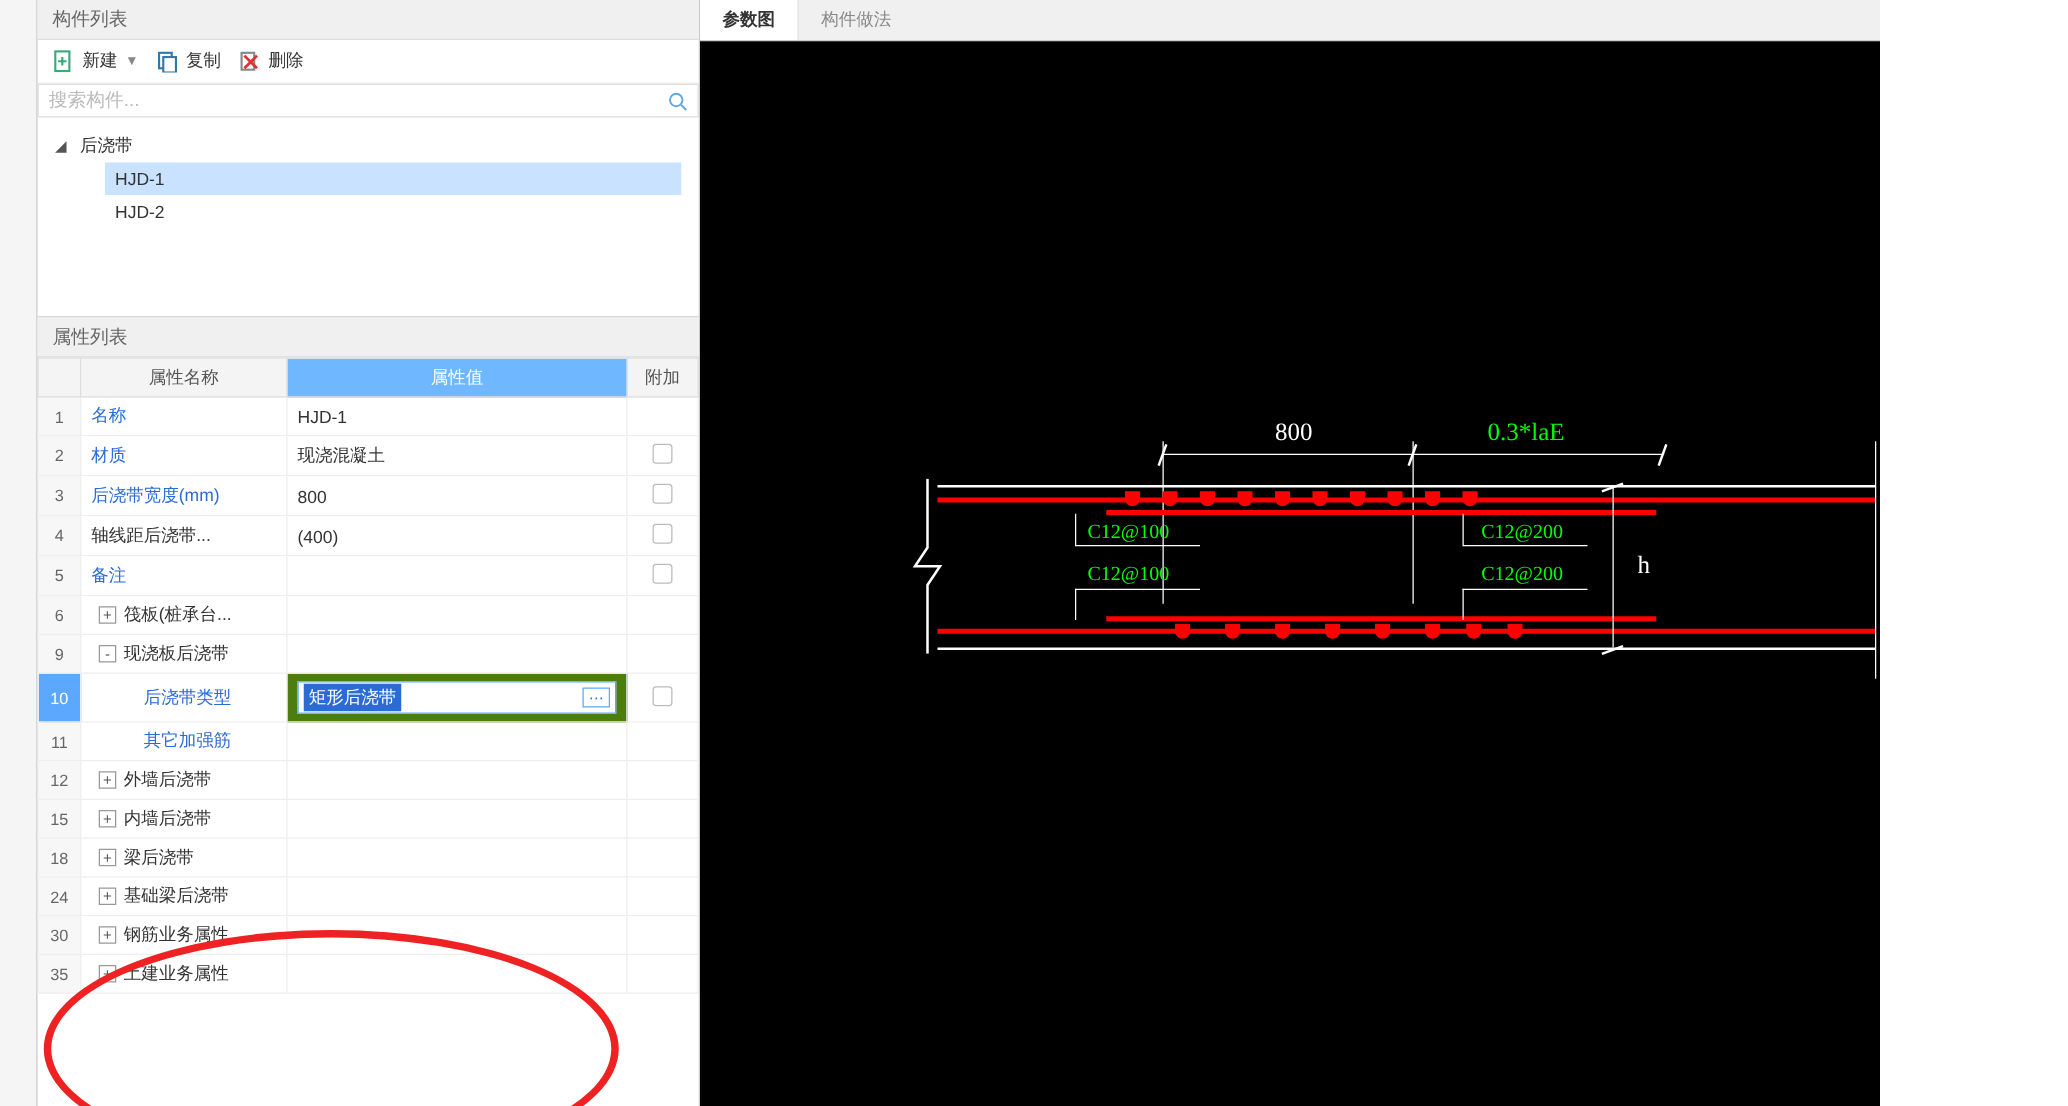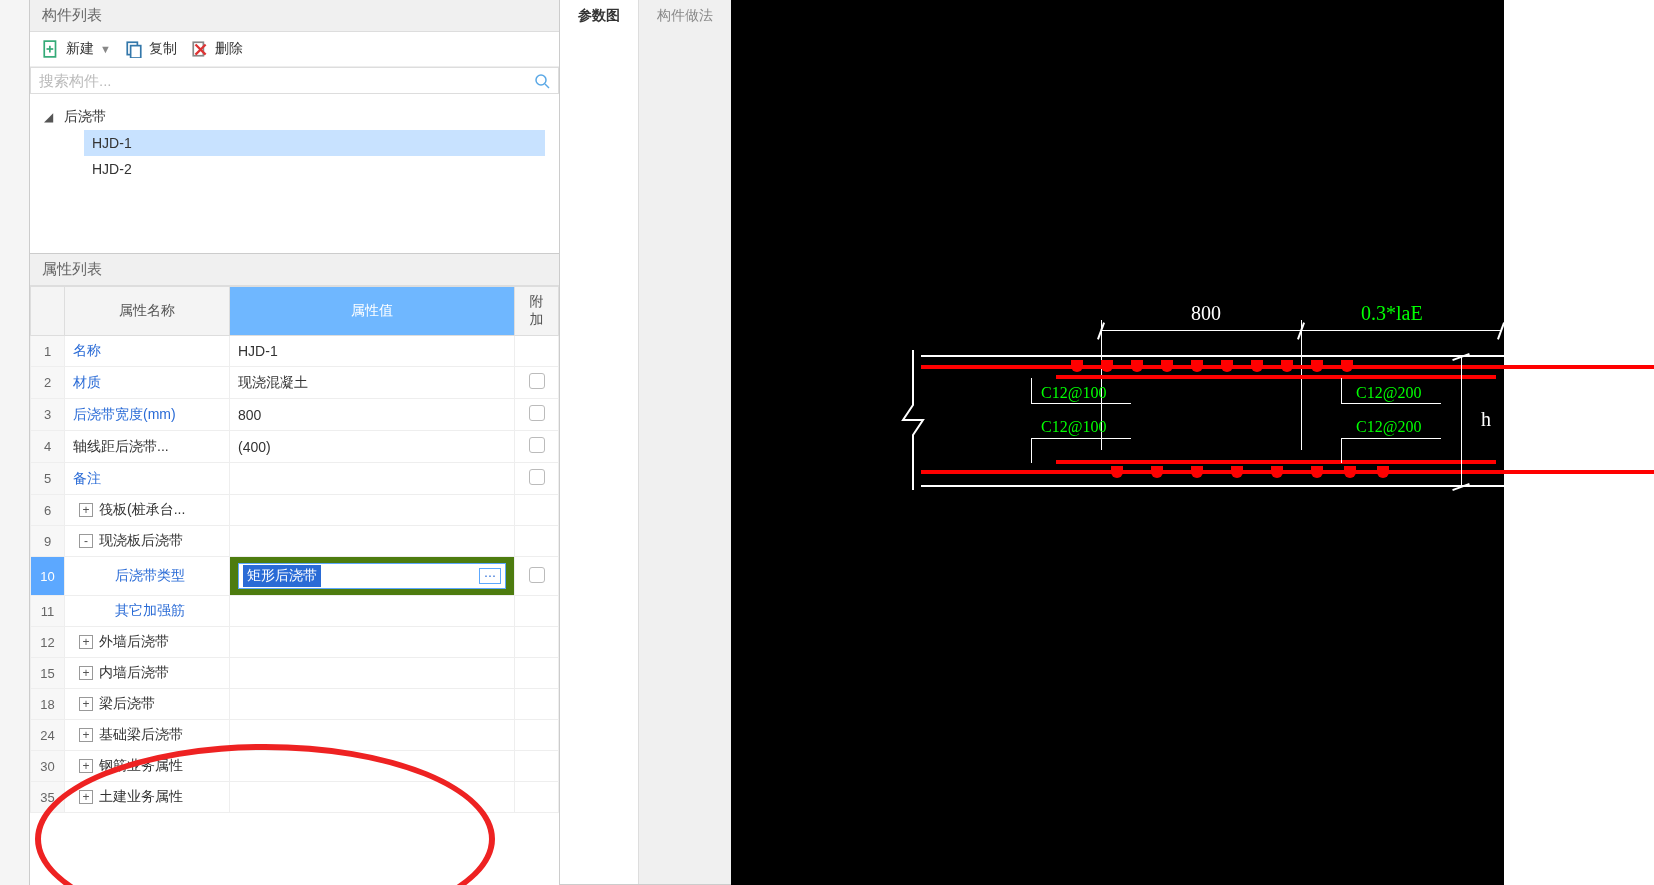--- a/index.html
+++ b/index.html
@@ -87,21 +87,21 @@
 .prop-table { width: 100%; border-collapse: collapse; }
 .prop-table th {
   background: #f4f4f4;
   border: 1px solid #ddd;
   padding: 6px 8px;
   font-weight: normal;
   color: #555;
 }
 .prop-table th.th-name { width: 165px; }
 .prop-table th.th-val { background: #6fb7ff; color: #fff; }
-.prop-table th.th-extra { width: 44px; margin-top: 48px; }
+.prop-table th.th-extra { width: 57px; margin-top: 48px; }
 .prop-table td {
   border: 1px solid #eee;
   padding: 6px 8px;
   height: 30px;
 }
 .prop-table td.rownum {
   width: 34px;
   text-align: center;
   background: #f7f7f7;
   color: #666;
@@ -147,20 +147,21 @@
   border: 1px solid #5ca8ff;
   padding: 0 4px;
   color: #2a6bd6;
   font-size: 12px;
   cursor: pointer;
 }
 
 .right-panel {
   flex: 1;
   display: flex;
+  flex-direction: column;
 }
 .tabs {
   display: flex;
   background: #f0f0f0;
   border-bottom: 1px solid #ccc;
 }
 .tab {
   padding: 7px 18px;
   cursor: pointer;
   color: #888;

